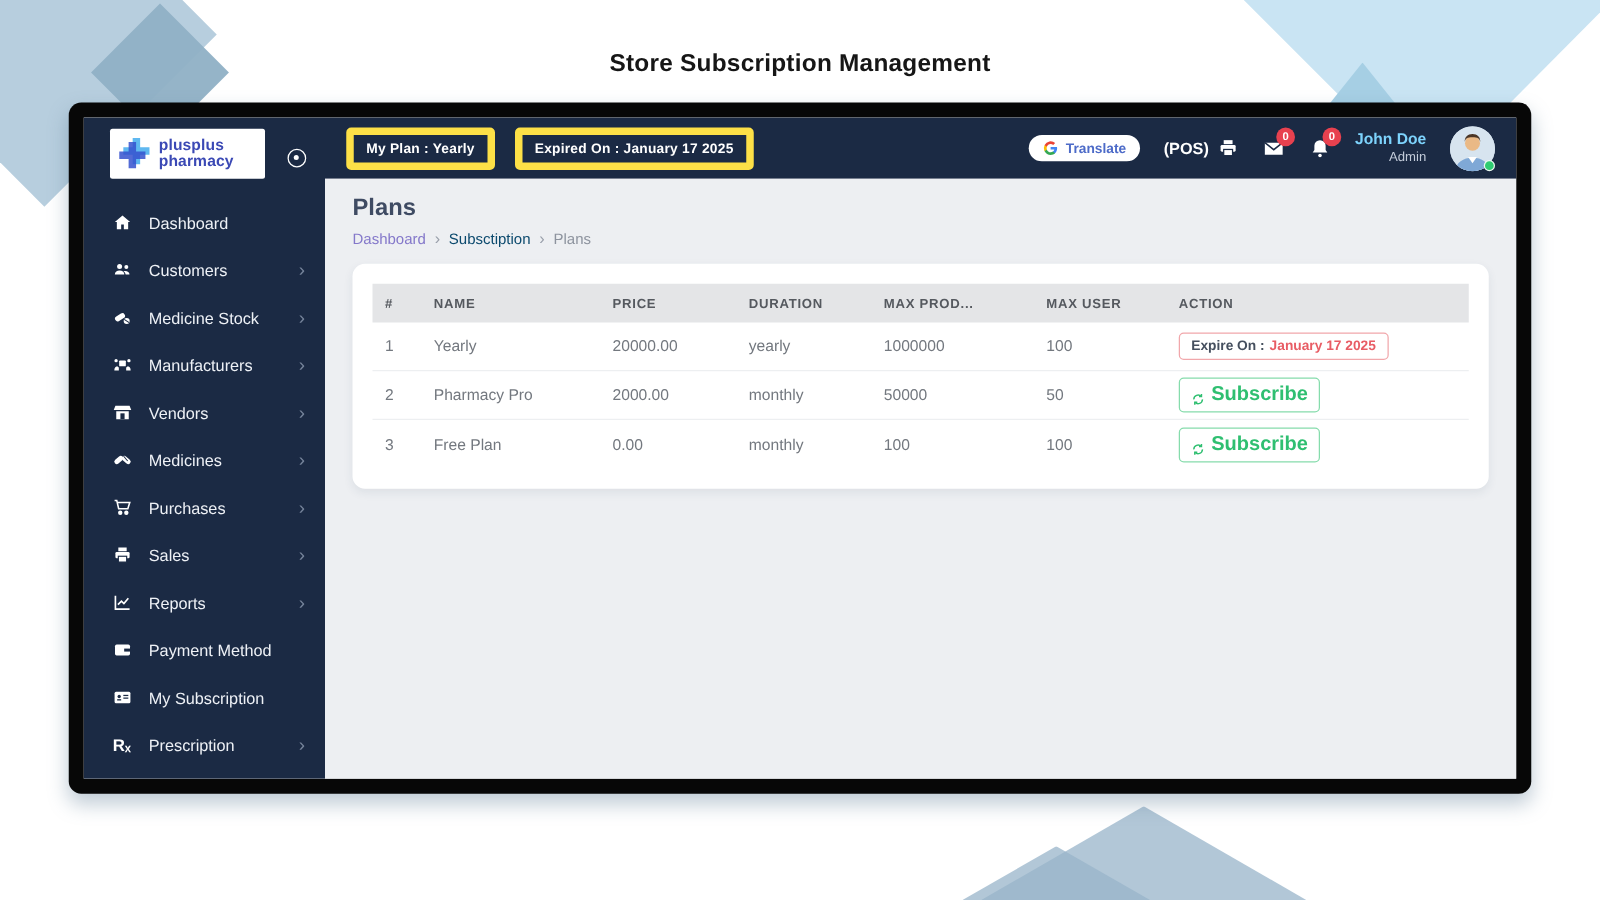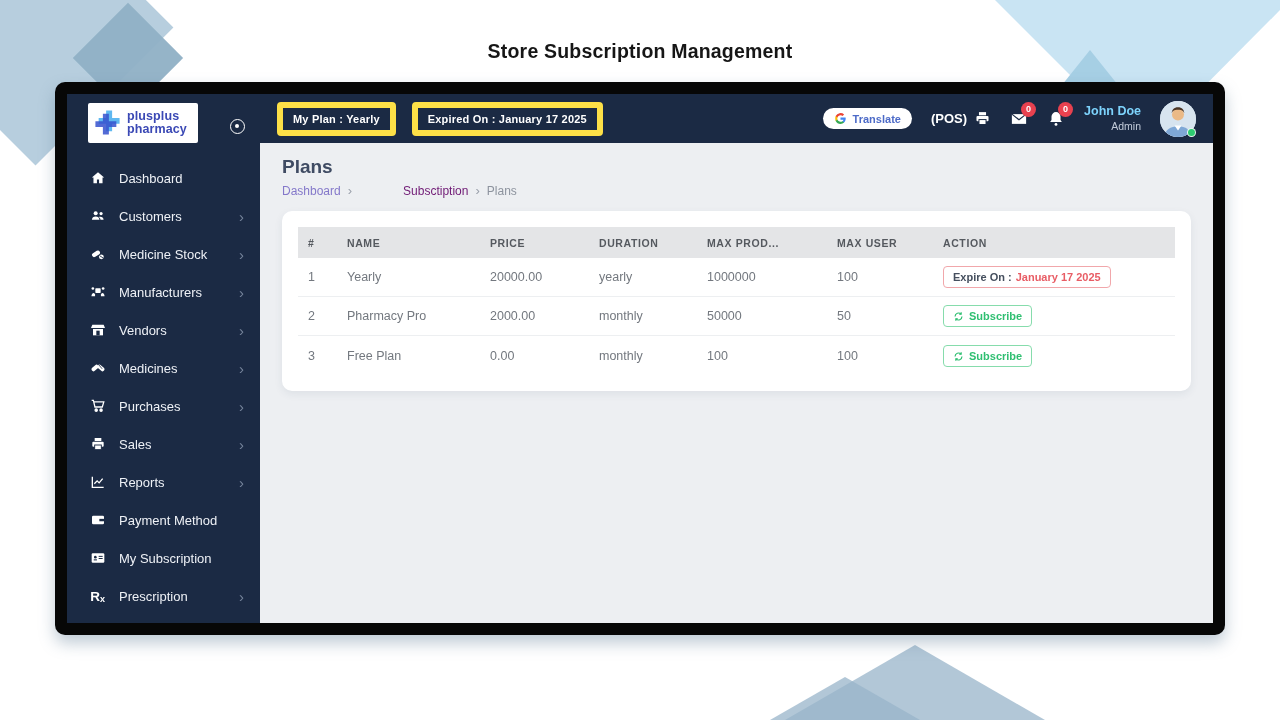--- a/index.html
+++ b/index.html
@@ -26,21 +26,21 @@
 
   
   .frame { position:absolute; left:55px; top:82px; width:1170px; height:553px; z-index:2;
            background:#070707; border-radius:10px; padding:12px;
            box-shadow:0 8px 16px rgba(96,125,149,.40); }
   .app { position:relative; width:100%; height:100%; background:#edeff2; overflow:hidden; }
 
   
   .sidebar { position:absolute; left:0; top:0; bottom:0; width:193px; background:#1b2a44; }
   .sb-head { position:relative; height:49px; }
-  .logo-box { position:absolute; left:21px; top:9px; width:110px; height:40px; background:#fff;
+  .logo-box { position:absolute; left:21px; top:9px; width:124px; height:40px; background:#fff;
               border-radius:2px; display:flex; align-items:center; gap:6px; padding:0 7px; cursor:pointer; }
   .logo-box svg { width:26px; height:26px; flex:0 0 auto; }
   .logo-text { display:flex; flex-direction:column; font-size:12.5px; font-weight:700;
                color:#3b49b5; line-height:13px; letter-spacing:.1px; }
   .sb-toggle { position:absolute; left:163px; top:25px; width:15px; height:15px; border:1.6px solid #fff;
                border-radius:50%; cursor:pointer; }
   .sb-toggle::after { content:""; position:absolute; left:4px; top:4px; width:4px; height:4px;
                       background:#fff; border-radius:50%; }
   .menu { padding-top:16px; }
   .menu-item { height:38px; display:flex; align-items:center; gap:13px; padding:0 16px 0 22px;
@@ -75,39 +75,39 @@
   .status-dot { position:absolute; right:0px; bottom:0px; width:9px; height:9px; background:#2ecc71;
                 border:1.5px solid rgba(255,255,255,.9); border-radius:50%; }
 
   
   .content { position:absolute; left:193px; right:0; top:49px; bottom:0; background:#edeff2;
              padding:13px 22px; }
   .heading { font-size:19px; font-weight:600; color:#3f4b63; margin-bottom:5px; }
   .breadcrumb { display:flex; align-items:center; gap:7px; font-size:12px; margin-bottom:13px; }
   .bc-dashboard { color:#8478ca; cursor:pointer; }
   .bc-sep { color:#9aa0ab; font-size:13px; }
-  .bc-subscription { color:#701a75; cursor:pointer;margin-left:44px; }
+  .bc-subscription { color:#0c4a6e; cursor:pointer; }
   .bc-current { color:#8d939e; }
 
   .card { width:909px; background:#fff; border-radius:10px; padding:16px;
           box-shadow:0 3px 8px rgba(40,60,90,.08); }
   .trow { display:grid; grid-template-columns:39px 143px 109px 108px 130px 106px 1fr; align-items:center; }
   .trow > div { padding-left:10px; }
   .thead { background:#e4e5e7; height:31px; font-size:10.5px; font-weight:700; color:#55595f;
            letter-spacing:.6px; }
   .tbody-row { height:39px; font-size:12.5px; color:#73787f; border-bottom:1px solid #edeff1; }
   .tbody-row:last-child { border-bottom:none; }
 
   .expire-btn { display:inline-flex; align-items:flex-end; gap:4px; border:1px solid #f1a7ab;
                 border-radius:4px; padding:4px 9px; font-size:11px; font-weight:600; background:#fff;
                 cursor:pointer; white-space:nowrap; }
   .expire-btn .exp-label { color:#454f5e; }
   .expire-btn .exp-date { color:#e85d65; }
   .subscribe-btn { display:inline-flex; align-items:flex-end; gap:5px; border:1px solid #86dcac;
-                   border-radius:4px; padding:4px 9px; font-size:11px; font-weight:600; color:#2fbf71;
+                   border-radius:4px; padding:4px 9px; font-size:16px; font-weight:600; color:#2fbf71;
                    background:#fff; cursor:pointer; }
   .subscribe-btn svg { width:11px; height:11px; }
 </style>
 </head>
 <body>
 
 <div class="stage">
 
   <div class="decor d1"></div>
   <div class="decor d2"></div>

